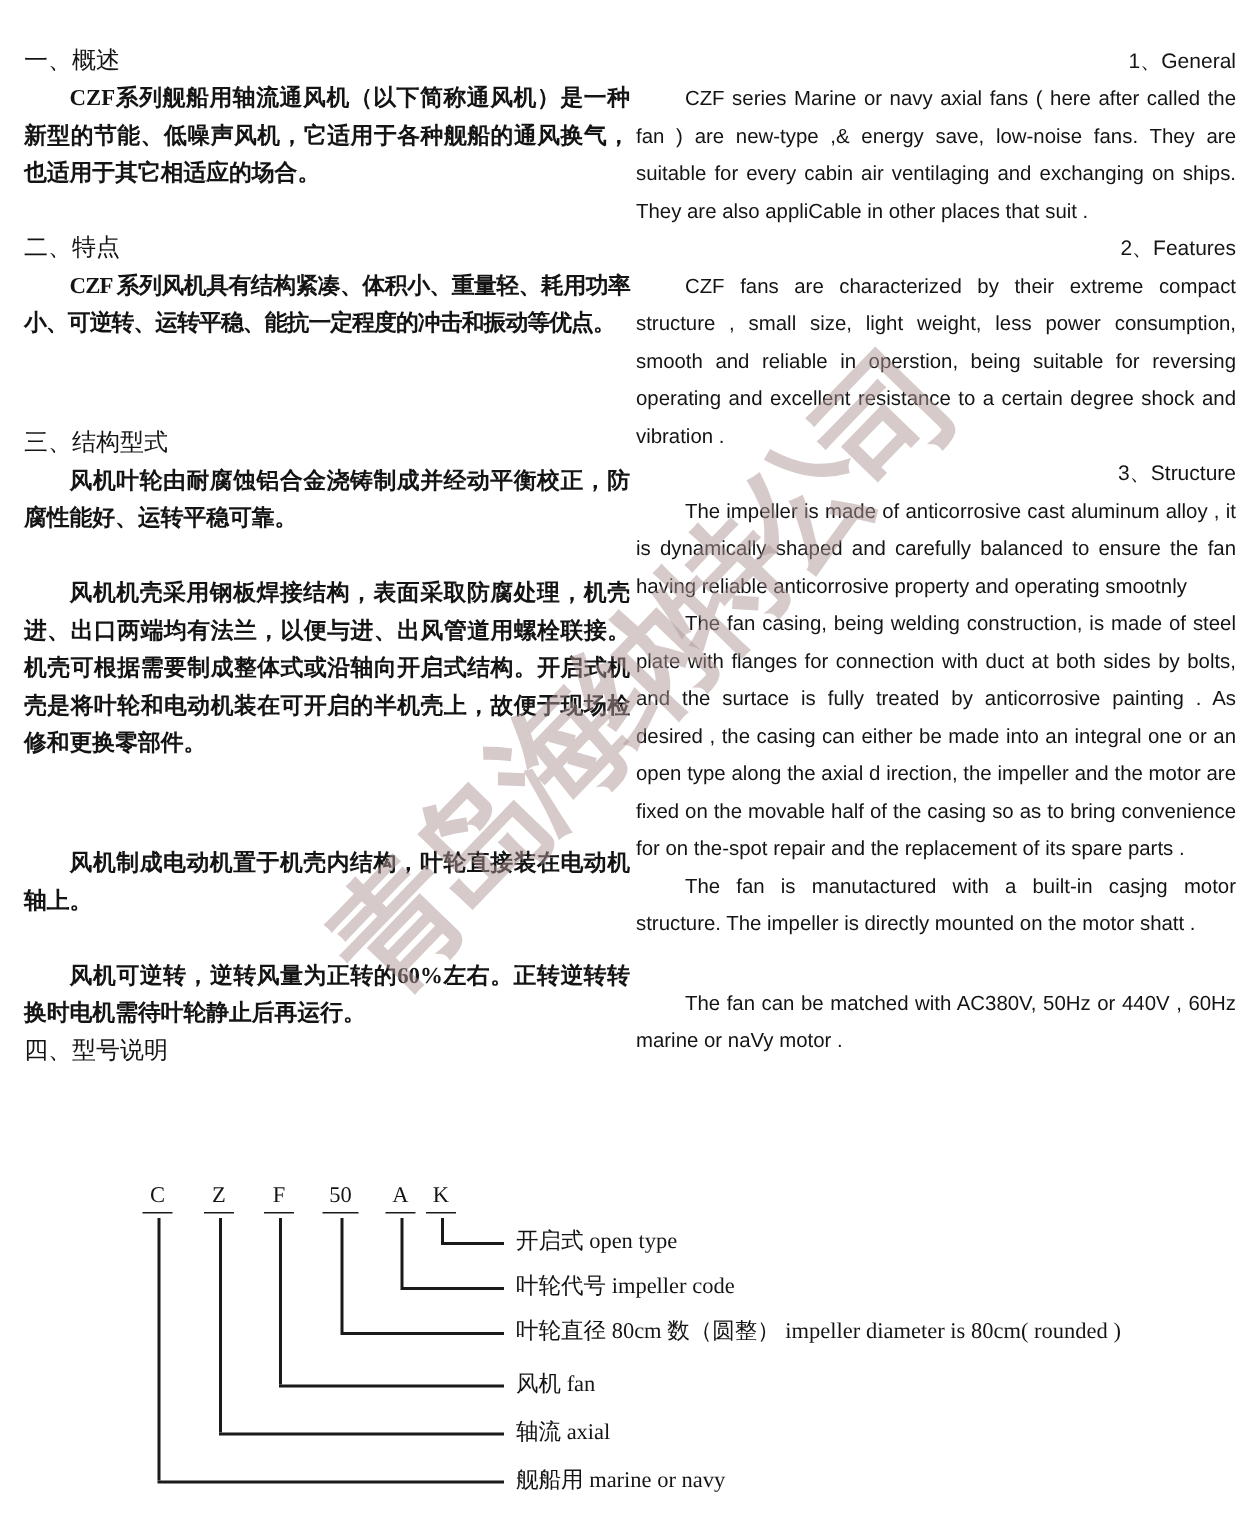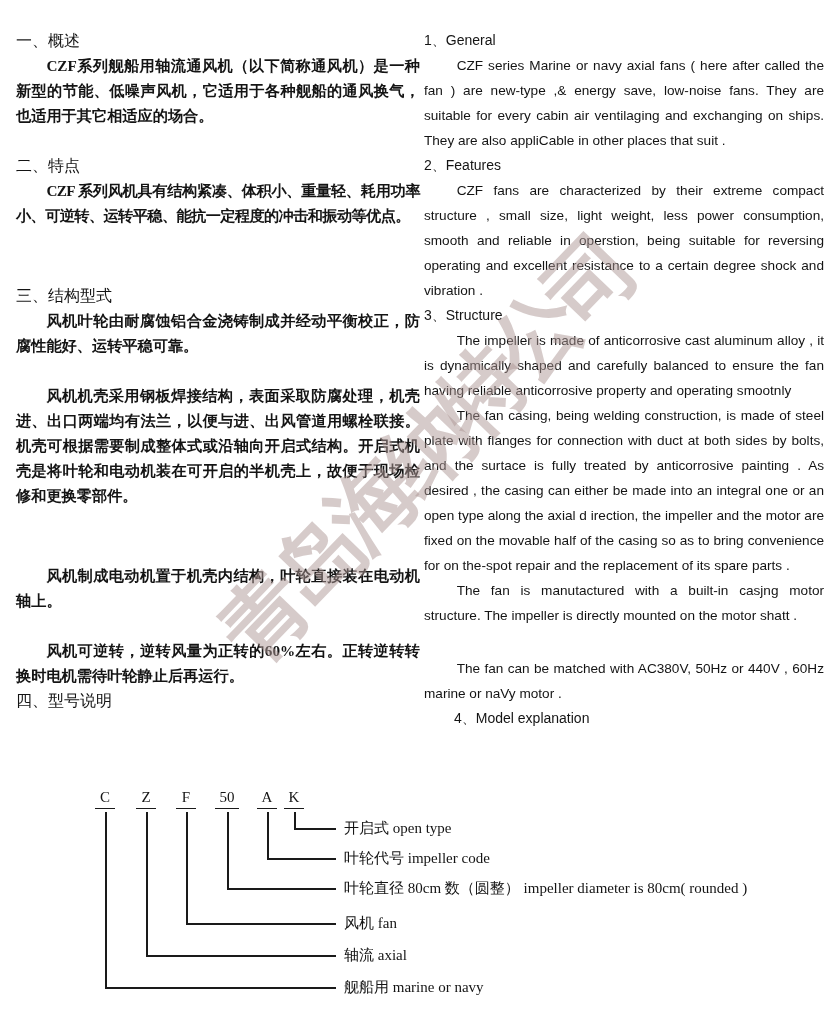--- a/index.html
+++ b/index.html
@@ -16,21 +16,21 @@
   .col { position:absolute; top:28px; }
   .col-left  { left:16px;  width:404px; }
   .col-right { left:424px; width:400px; }
 
   .col-left { font-size:15.2px; line-height:25px; font-weight:700; text-align:justify; }
   .col-left h3 { font-size:16px; line-height:25px; font-weight:400; }
   .col-left p { text-indent:2em; }
   .col-left p.tight { letter-spacing:-0.6px; }
 
   .col-right { font-family:"Liberation Sans", sans-serif; font-size:13.6px; line-height:25px; font-weight:400; text-align:justify; }
-  .col-right h3 { font-size:14px; line-height:25px; font-weight:400; text-align:left; }
+  .col-right h3 { font-size:14px; line-height:25px; font-weight:400; text-align:right; }
   .col-right p { text-indent:2.4em; }
   .col-right h3.indented { padding-left:30px; }
 
   .mt25 { margin-top:25px; }
   .mt55 { margin-top:55px; }
   .mt12 { margin-top:28px; }
 
   
   .watermark {
     position:absolute;
@@ -95,21 +95,20 @@
 
     <h3>2、Features</h3>
     <p>CZF fans are characterized by their extreme compact structure , small  size, light weight, less power consumption, smooth and reliable in operstion, being suitable for reversing operating and excellent resistance to a certain degree shock and vibration .</p>
 
     <h3>3、Structure</h3>
     <p>The impeller is made of anticorrosive cast aluminum alloy , it is dynamically shaped and carefully balanced to ensure the fan having reliable anticorrosive property and operating smootnly</p>
     <p>The fan casing, being welding construction, is made of steel plate with flanges for connection with duct at both sides by bolts, and the surtace is fully treated by anticorrosive painting . As desired , the casing can either be made into an integral one or an open type along the axial d irection, the impeller and the motor are fixed on the movable half of the casing so as to bring convenience for on the-spot repair and the replacement of its spare parts .</p>
     <p>The fan is manutactured with a built-in casjng motor structure. The impeller is directly mounted on the motor shatt .</p>
     <p class="mt12">The fan can be matched with AC380V, 50Hz or 440V , 60Hz marine or naVy motor .</p>
 
-    <h3 class="indented">4、Model explanation</h3>
   </div>
 </div>
 
 <div class="watermark">青岛海纳特公司</div>
 
 <div class="diagram">
 
   <span class="code-letter" style="left:95px;  width:20px;">C</span>
   <span class="code-letter" style="left:136px; width:20px;">Z</span>
   <span class="code-letter" style="left:176px; width:20px;">F</span>

